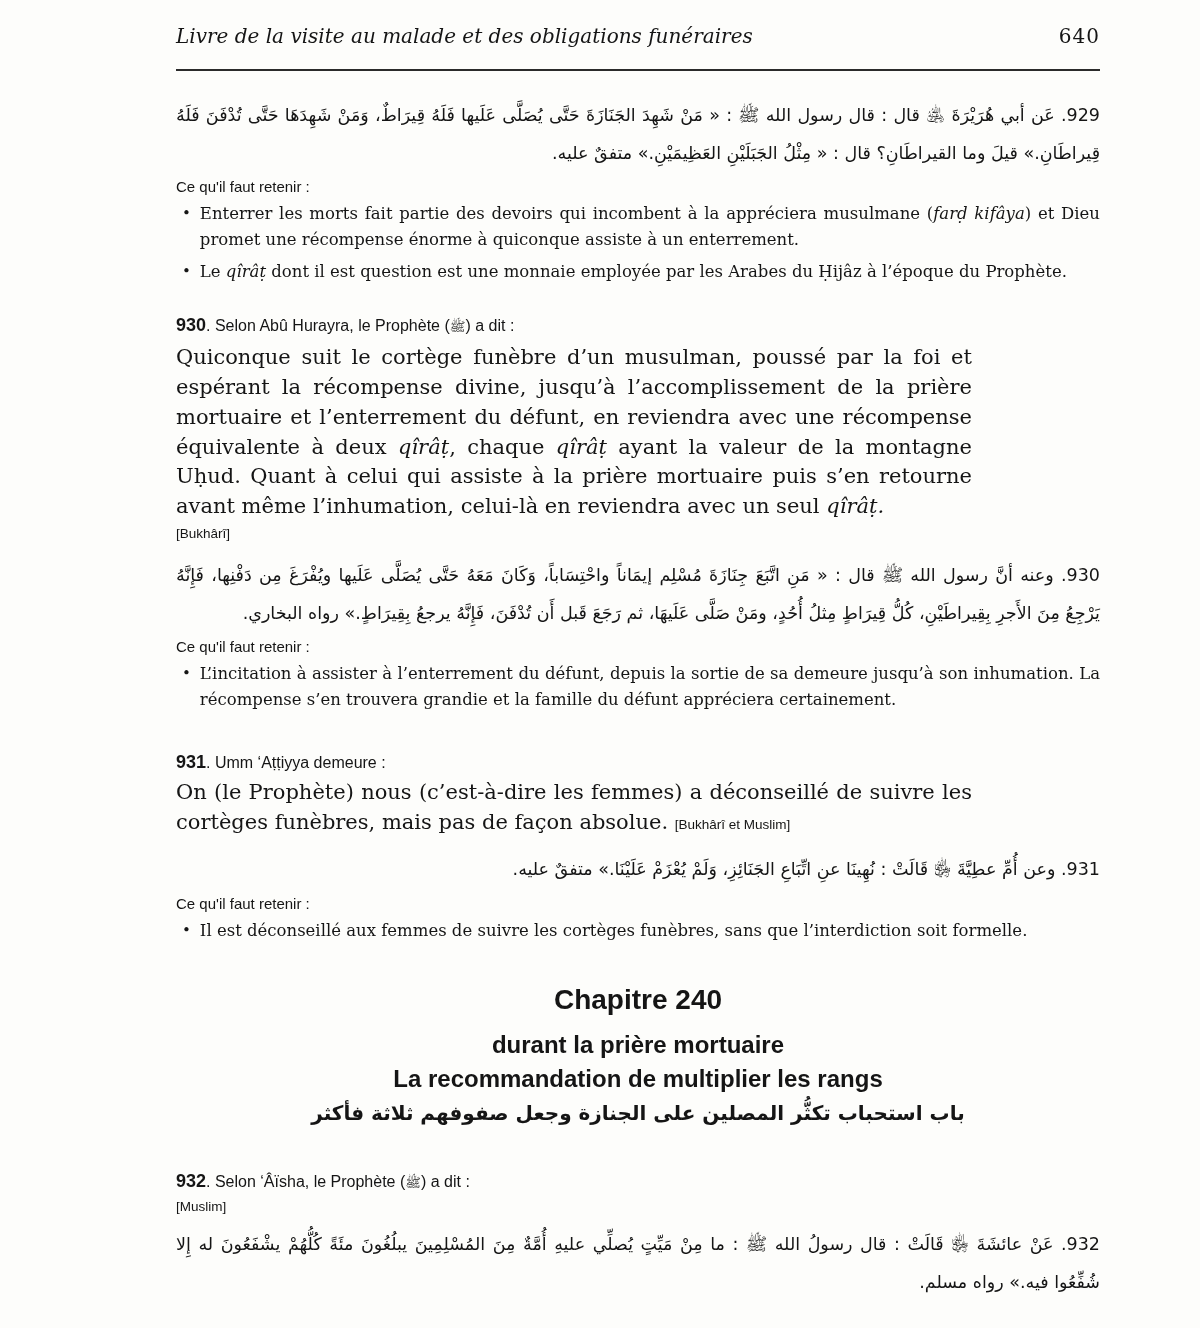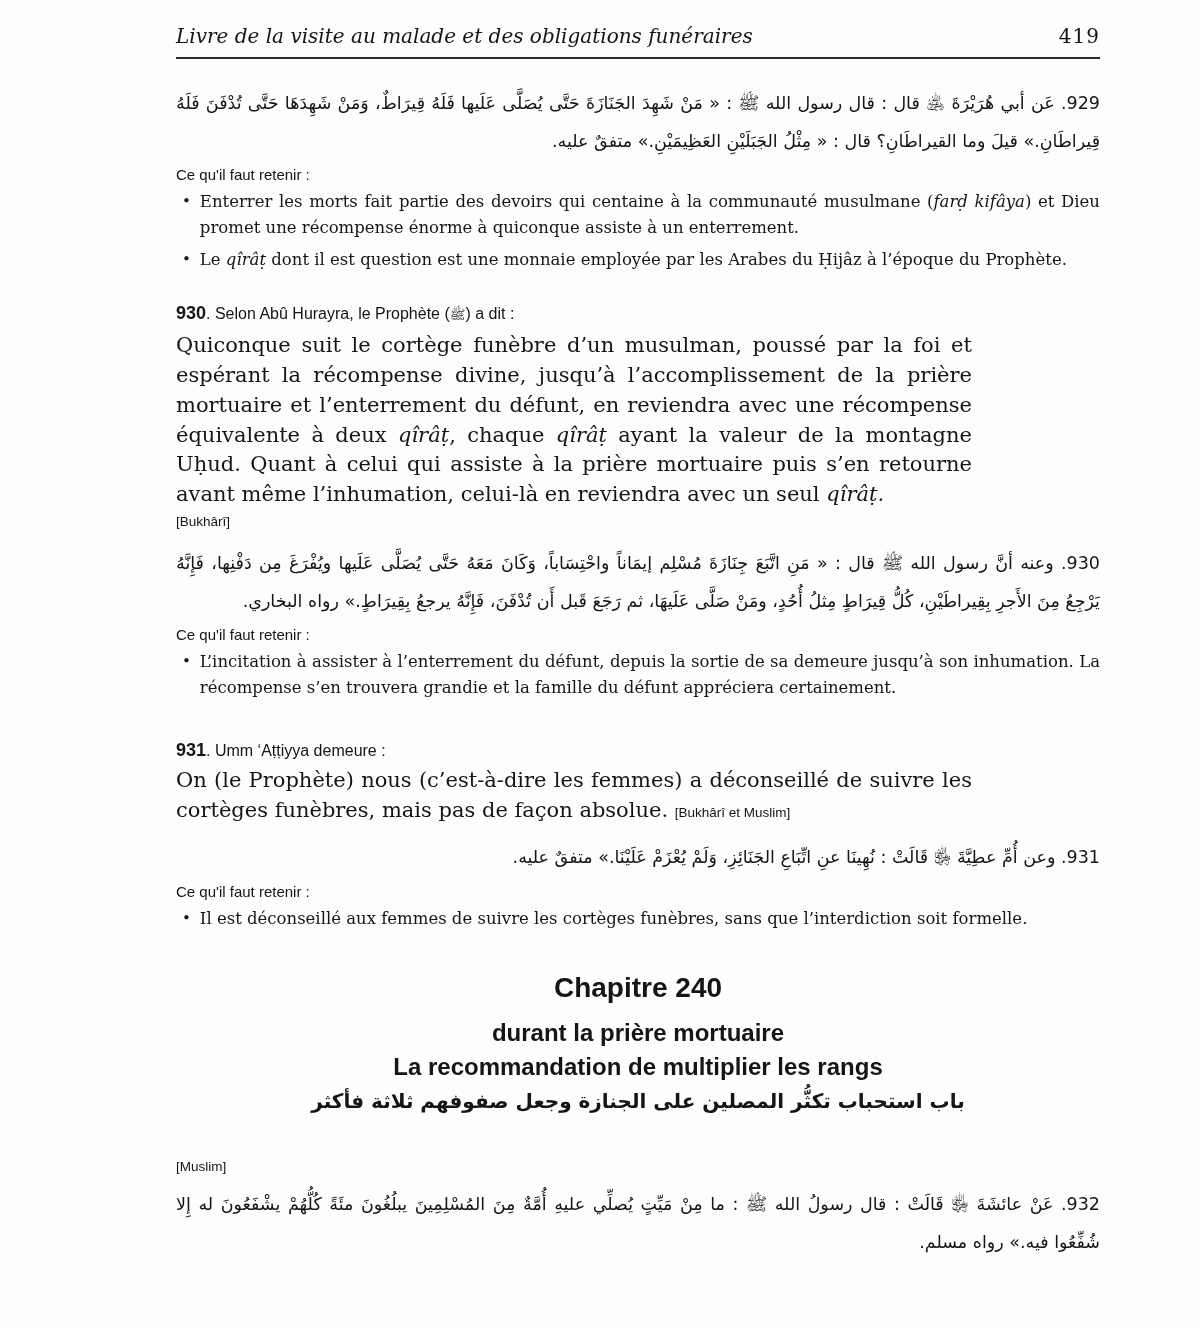--- a/index.html
+++ b/index.html
@@ -6,21 +6,21 @@
   body{
     width:1200px;height:1328px;overflow:hidden;
     background:#fdfdfb;color:#151515;
     font-family:"DejaVu Serif", serif;
   }
   .page{padding:24px 100px 0 176px;}
 
   
   .header{
     display:flex;justify-content:space-between;align-items:baseline;
-    border-bottom:2px solid #2b2b2b;padding-bottom:9px;margin-bottom:26px;
+    border-bottom:2px solid #2b2b2b;padding-bottom:21px;margin-bottom:26px;
   }
   .header .title{font-style:italic;font-size:20px;}
   .header .pagenum{font-size:20px;letter-spacing:1px;}
 
   
   .arabic{
     direction:rtl;unicode-bidi:embed;
     font-family:"DejaVu Sans", sans-serif;
     font-size:17.5px;line-height:2.15;
     text-align:justify;
@@ -79,30 +79,30 @@
     font-weight:bold;font-size:20px;margin:6px 0 0 0;
   }
 </style>
 </head>
 <body>
 
 <div class="page">
 
   <div class="header">
     <span class="title">Livre de la visite au malade et des obligations funéraires</span>
-    <span class="pagenum">419</span>
+    <span class="pagenum">640</span>
   </div>
 
   <p class="arabic">929. عَن أبي هُرَيْرَةَ ﵁ قال : قال رسول الله ﷺ : « مَنْ شَهِدَ الجَنَازَةَ حَتَّى يُصَلَّى عَلَيها فَلَهُ قِيرَاطٌ، وَمَنْ شَهِدَهَا حَتَّى تُدْفَنَ فَلَهُ قِيراطَانِ.» قيلَ وما القيراطَانِ؟ قال : « مِثْلُ الجَبَلَيْنِ العَظِيمَيْنِ.» متفقٌ عليه.</p>
 
   <div class="retenir">Ce qu'il faut retenir :</div>
   <div class="bullets">
     <div class="bullet-row">
       <span class="bullet-marker">•</span>
-      <span class="bullet-text"><span>Enterrer les morts fait partie des devoirs qui centaine à la communauté musulmane (</span><span class="i">farḍ kifâya</span><span>) et Dieu promet une récompense énorme à quiconque assiste à un enterrement.</span></span>
+      <span class="bullet-text"><span>Enterrer les morts fait partie des devoirs qui incombent à la appréciera musulmane (</span><span class="i">farḍ kifâya</span><span>) et Dieu promet une récompense énorme à quiconque assiste à un enterrement.</span></span>
     </div>
     <div class="bullet-row">
       <span class="bullet-marker">•</span>
       <span class="bullet-text"><span>Le </span><span class="i">qîrâṭ</span><span> dont il est question est une monnaie employée par les Arabes du Ḥijâz à l’époque du Prophète.</span></span>
     </div>
   </div>
 
   <div class="sec-head">
     <span class="num">930</span><span>. Selon Abû Hurayra, le Prophète (</span><span class="saw">ﷺ</span><span>) a dit :</span>
   </div>
@@ -134,17 +134,20 @@
     </div>
   </div>
 
   <div class="chapter">
     <div class="ch-title">Chapitre 240</div>
     <div class="ch-sub">durant la prière mortuaire</div>
     <div class="ch-sub">La recommandation de multiplier les rangs</div>
     <div class="ch-arabic">باب استحباب تكثُّر المصلين على الجنازة وجعل صفوفهم ثلاثة فأكثر</div>
   </div>
 
+  <div class="sec-head">
+    <span class="num">932</span><span>. Selon ‘Âïsha, le Prophète (</span><span class="saw">ﷺ</span><span>) a dit :</span>
+  </div>
   <div class="source" style="margin-bottom:12px;">[Muslim]</div>
 
   <p class="arabic">932. عَنْ عائشَةَ ﵂ قَالَتْ : قال رسولُ الله ﷺ : ما مِنْ مَيِّتٍ يُصلِّي عليهِ أُمَّةٌ مِنَ المُسْلِمِينَ يبلُغُونَ مئَةً كُلُّهُمْ يشْفَعُونَ له إِلا شُفِّعُوا فيه.» رواه مسلم.</p>
 
 </div>
 
 </body></html>

